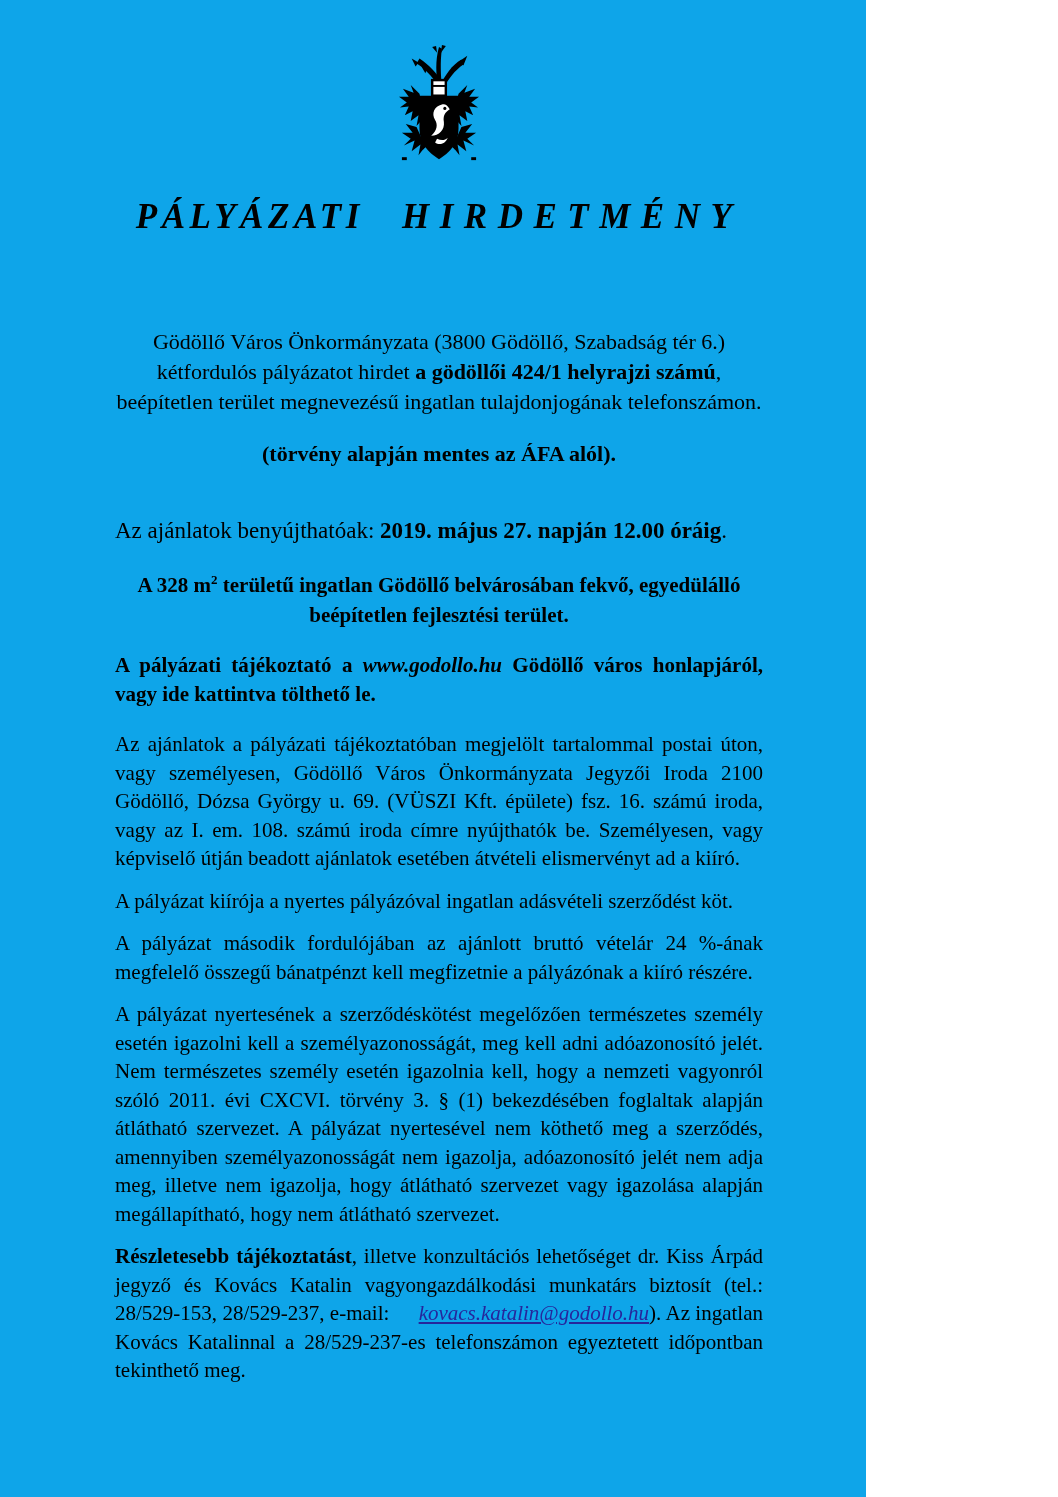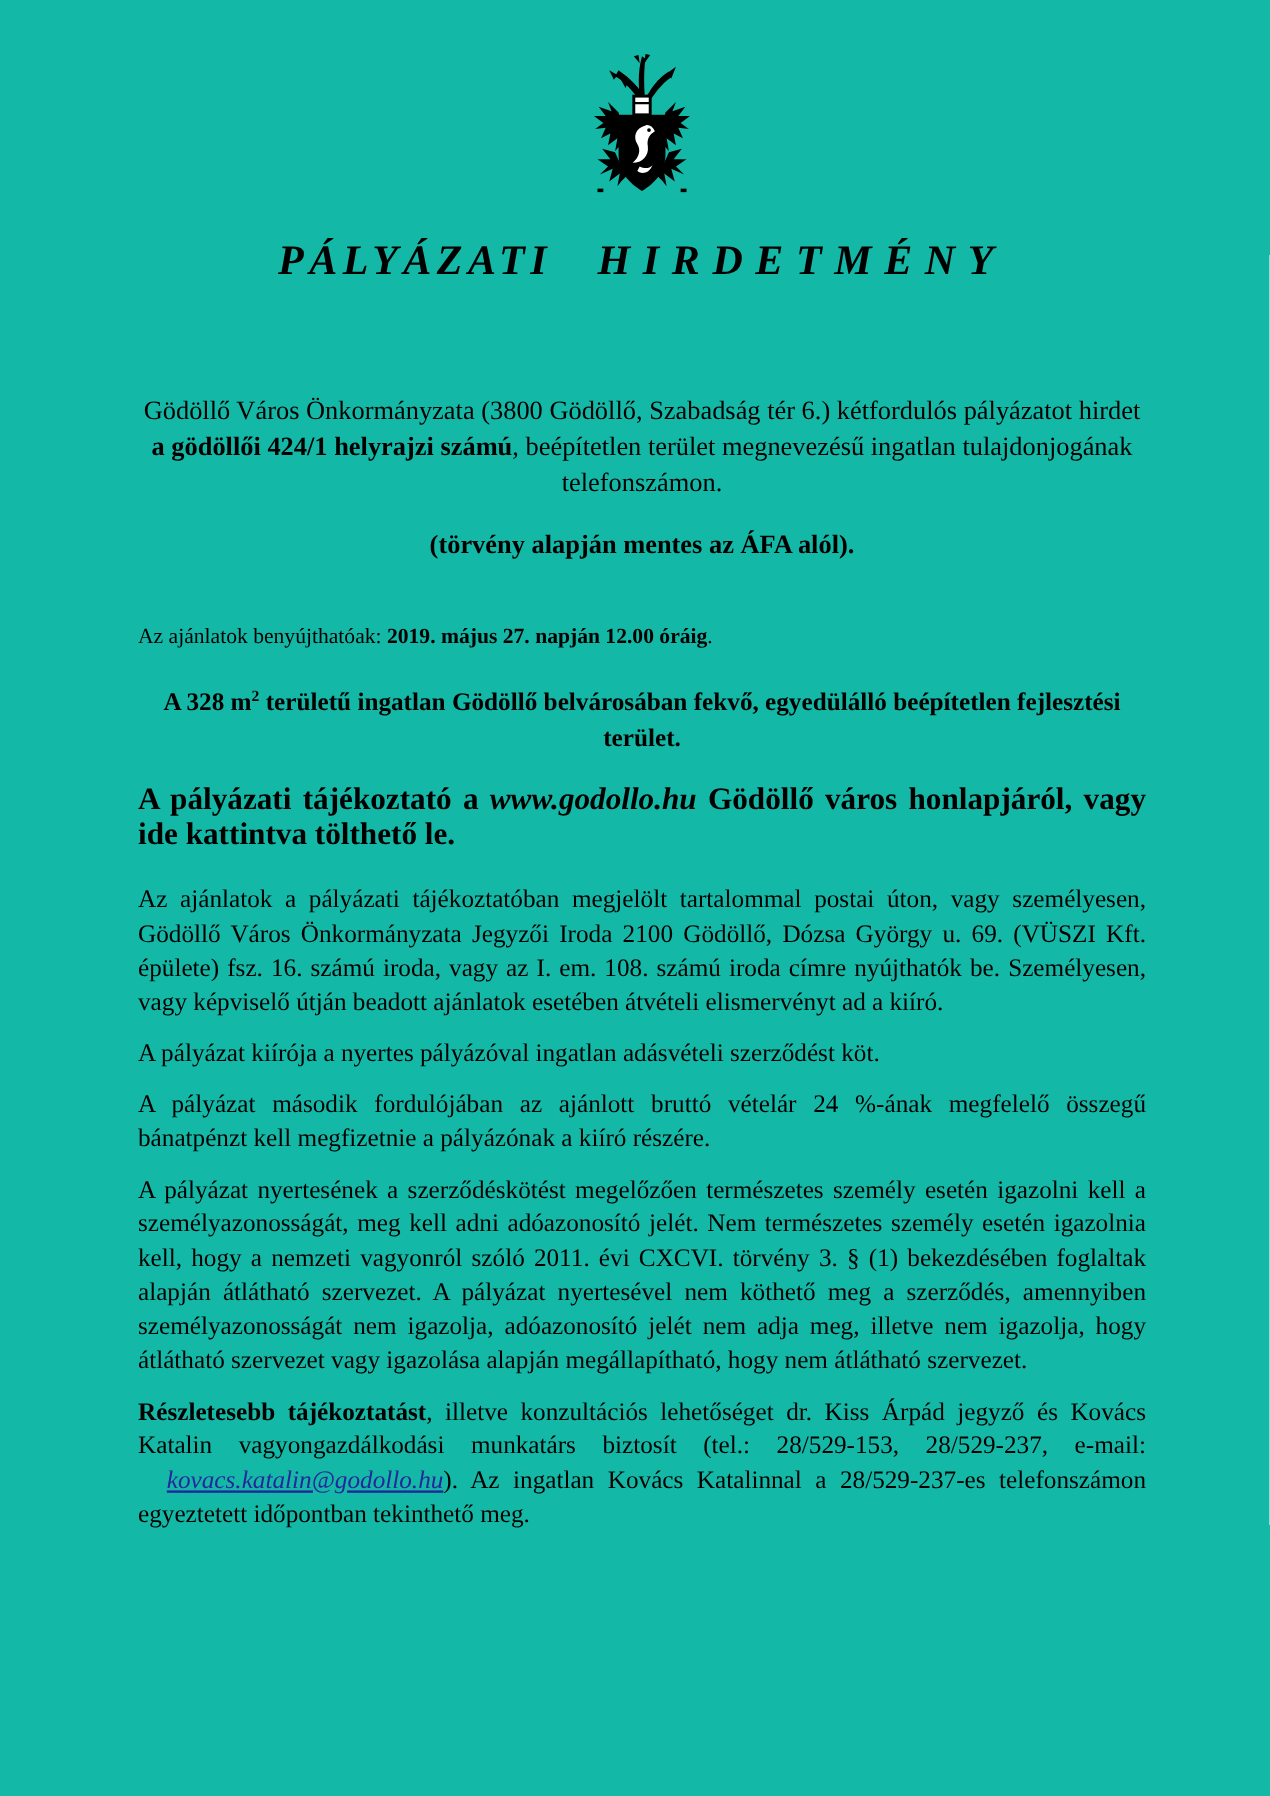--- a/index.html
+++ b/index.html
@@ -1,17 +1,17 @@
 <!DOCTYPE html>
 <html><head>
 <meta charset="utf-8">
 <style>
   html,body{margin:0;padding:0;background:#ffffff;}
   .page{
-    width:1058px;height:1497px;background:#14b8a6;color:#000000;
+    width:866px;height:1497px;background:#0ea5e9;color:#000000;
     font-family:"Liberation Serif","DejaVu Serif",serif;
     position:relative;box-sizing:border-box;
     padding:43px 103px 0 115px;overflow:hidden;
   }
   .crest-wrap{text-align:center;height:122px;}
   .crest-wrap svg{display:block;margin:0 auto;}
   .doc-title{
     margin-top:31px;text-align:center;
     font-size:35px;font-weight:bold;font-style:italic;
     white-space:nowrap;line-height:42px;
@@ -19,29 +19,29 @@
   .doc-title .w1{letter-spacing:0.13em;}
   .doc-title .w2{letter-spacing:0.30em;margin-left:38px;}
   .intro{
     margin-top:89px;font-size:22px;line-height:30px;text-align:center;
   }
   .price-line{
     text-align:center;font-weight:bold;font-size:22px;line-height:30px;
   }
   .price-1{margin-top:46px;}
   .price-2{margin-top:22px;}
-  .deadline{margin-top:47px;font-size:18px;line-height:29px;}
+  .deadline{margin-top:47px;font-size:23px;line-height:29px;}
   .area{
     margin-top:25px;text-align:center;font-weight:bold;
     font-size:21px;line-height:30px;
   }
   .area sup{font-size:13px;vertical-align:super;line-height:0;}
   .info{
     margin-top:15px;text-align:justify;font-weight:bold;
-    font-size:26px;line-height:29px;
+    font-size:21px;line-height:29px;
   }
   .body-p{
     margin:14px 0 0 0;text-align:justify;
     font-size:21px;line-height:28.5px;
   }
   .b{font-weight:bold;}
   .url{font-weight:bold;font-style:italic;}
   .email-link{font-style:italic;text-decoration:underline;cursor:pointer;margin-left:24px;}
   .gap-lg{margin-top:16px;}
 </style>

